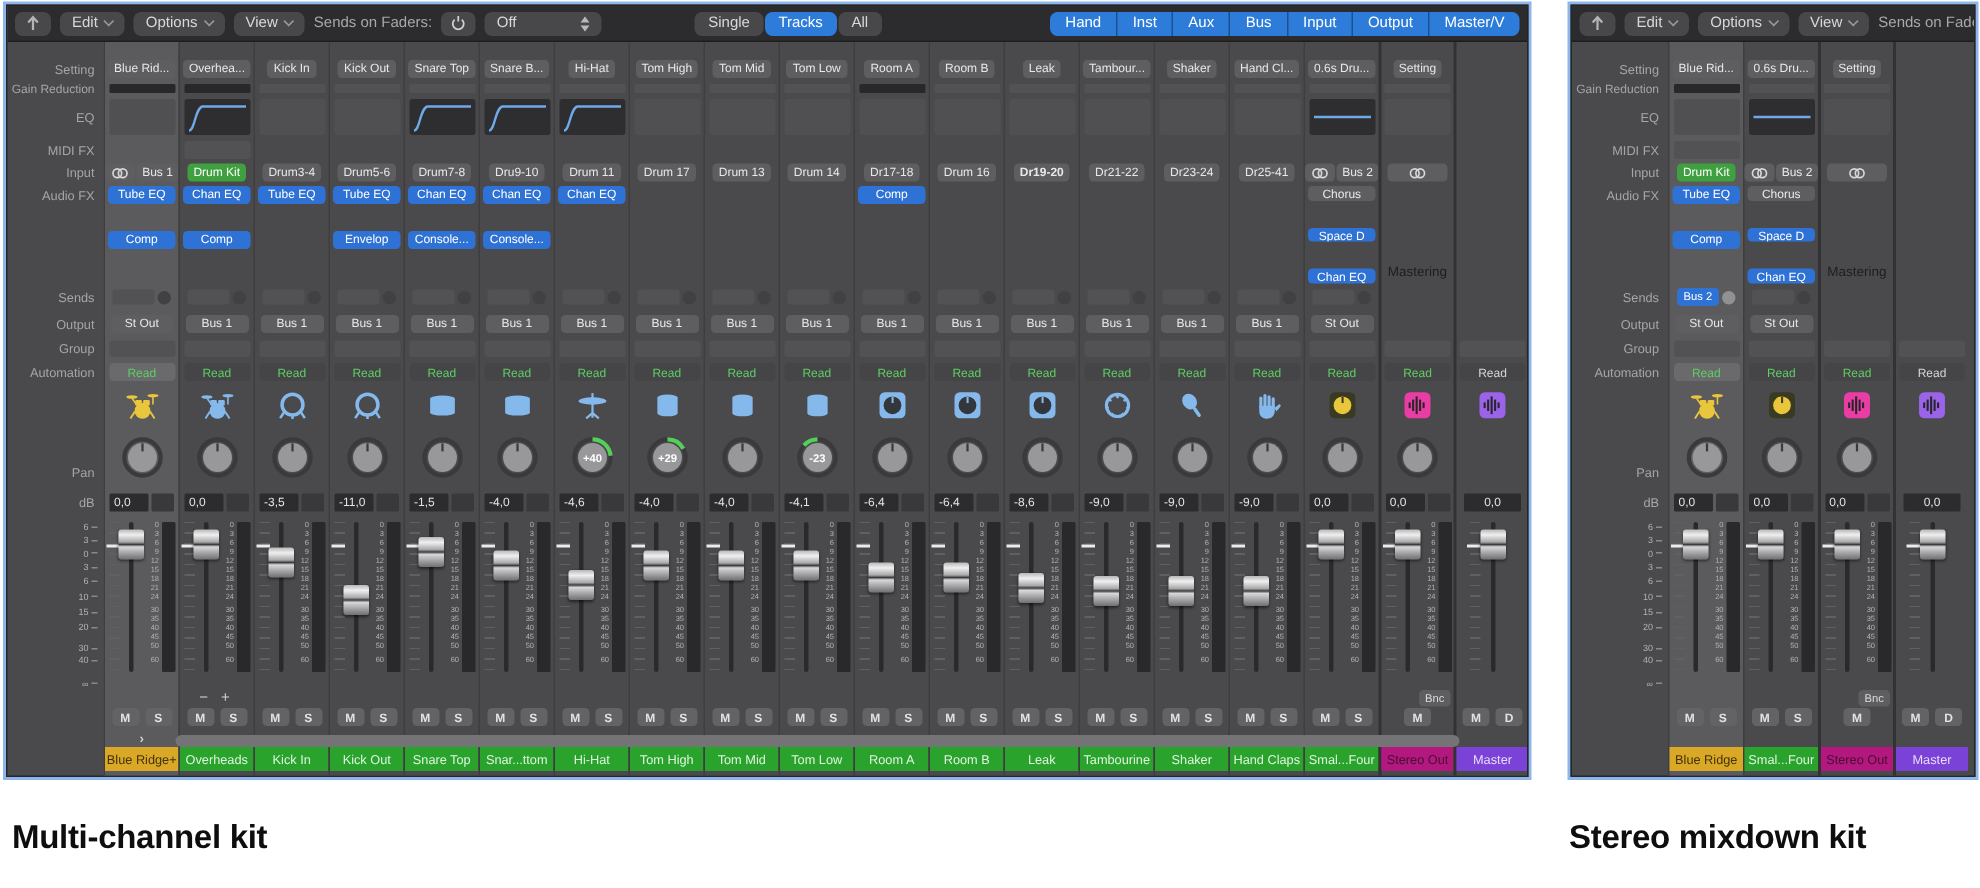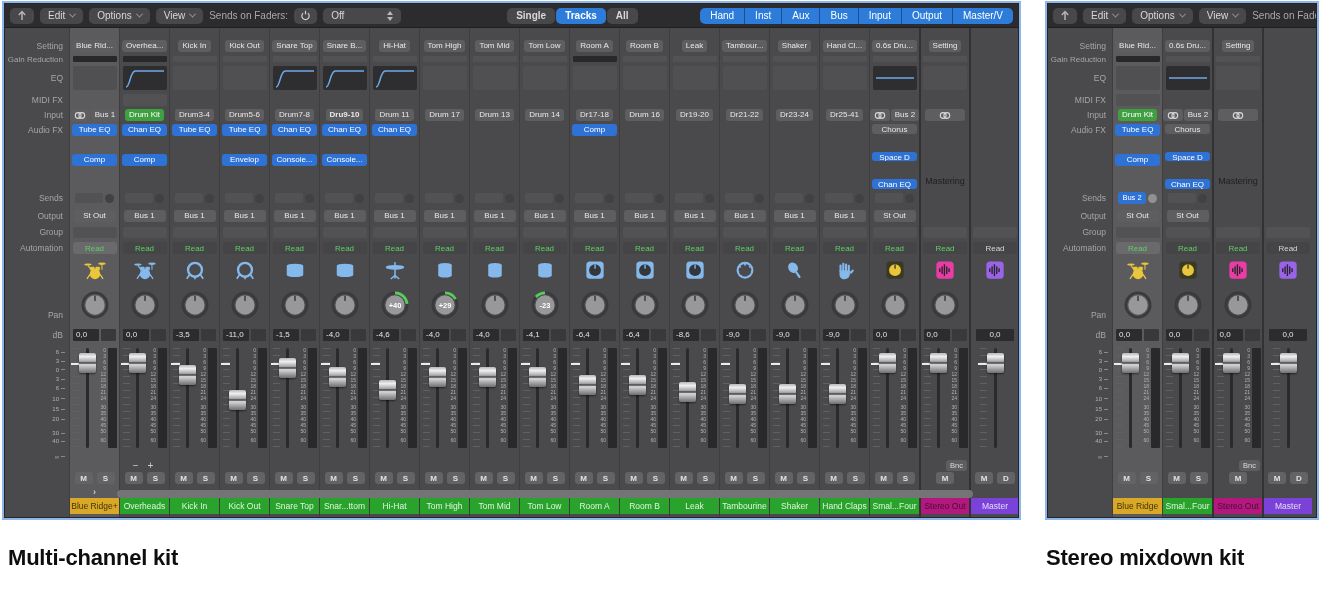--- a/index.html
+++ b/index.html
@@ -129,21 +129,21 @@
             <line x1="6" y1="0.8" x2="6" y2="4.8" stroke="#cfcfd1" stroke-width="1.3"></line>
           </svg>
         </div>
         <div class="tbtn offpill">
           <span>Off</span>
           <span class="stepper">
             <i class="up"></i>
             <i class="dn"></i>
           </span>
         </div>
-        <div class="seg" style="margin-left: 100px; font-weight: bold;">
+        <div class="seg" style="margin-left: 56px;">
           <div class="sbtn">Single</div>
           <div class="sbtn active">Tracks</div>
           <div class="sbtn">All</div>
         </div>
         <div class="filters">
           <div class="f">Hand</div>
           <div class="f">Inst</div>
           <div class="f">Aux</div>
           <div class="f">Bus</div>
           <div class="f">Input</div>
@@ -681,21 +681,21 @@
             <div class="grbar gr-off"></div>
           </div>
           <div class="sec" style="height: 28px;">
             <div class="eqthumb eq-dark">
               <svg width="44" height="24" viewBox="0 0 44 24">
                 <path d="M3 21 C7 21 7 6 12 5 L41 5" fill="none" stroke="#6fa9e8" stroke-width="1.6"></path>
               </svg>
             </div>
           </div>
           <div class="sec" style="height: 15px;"></div>
-          <div class="sec" style="height: 16px; font-weight: bold;">
+          <div class="sec" style="height: 16px;">
             <div style="display: flex; gap: 1px; align-items: center;">
               <div class="pill gray">Dru9-10</div>
             </div>
           </div>
           <div class="sec fxcol" style="height: 66px;">
             <div class="pill blue" style="width: 45px;">Chan EQ</div>
             <div class="pill blue" style="width: 45px;">Console...</div>
           </div>
           <div class="sec" style="height: 18px;">
             <div class="sendwrap">
@@ -1318,21 +1318,21 @@
           <div class="sec" style="height: 16px;">
             <div class="pill gray">Leak</div>
           </div>
           <div class="sec" style="height: 10px;">
             <div class="grbar gr-off"></div>
           </div>
           <div class="sec" style="height: 28px;">
             <div class="eqthumb eq-empty"></div>
           </div>
           <div class="sec" style="height: 15px;"></div>
-          <div class="sec" style="height: 16px;">
+          <div class="sec" style="height: 16px; font-weight: bold;">
             <div style="display: flex; gap: 1px; align-items: center;">
               <div class="pill gray">Dr19-20</div>
             </div>
           </div>
           <div class="sec fxcol" style="height: 66px;"></div>
           <div class="sec" style="height: 18px;">
             <div class="sendwrap">
               <div class="slot sendslot"></div>
               <div class="sendknob"></div>
             </div>

